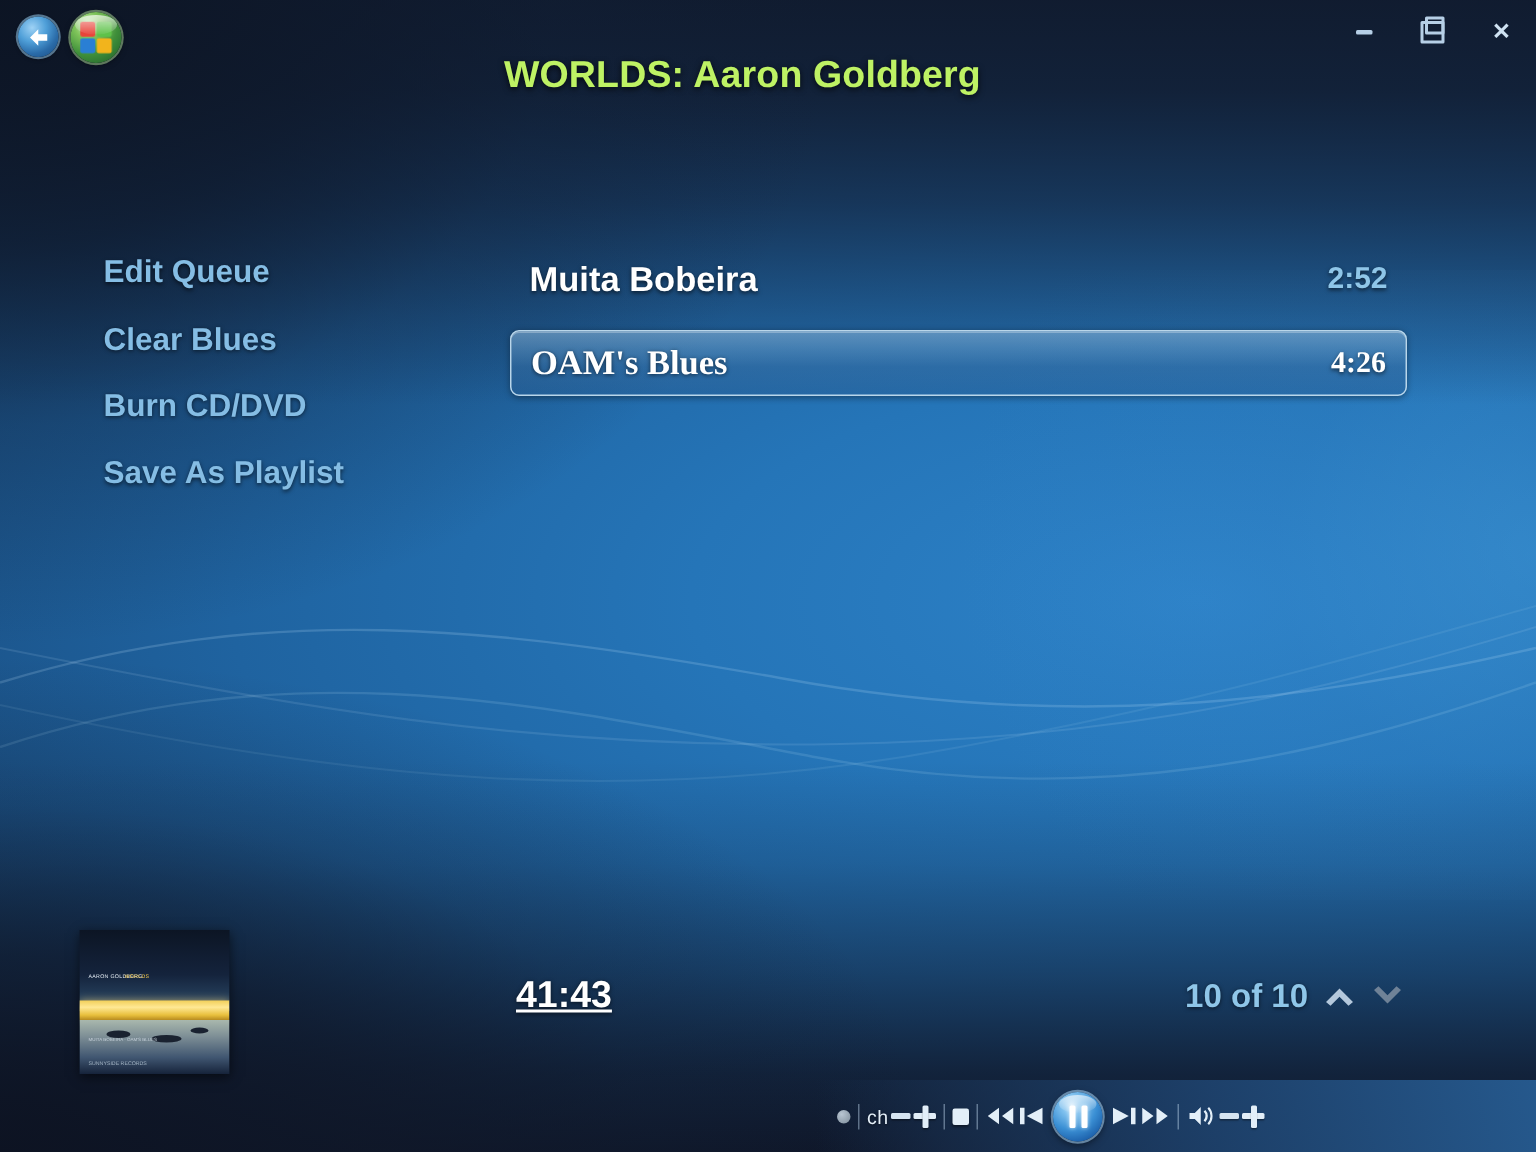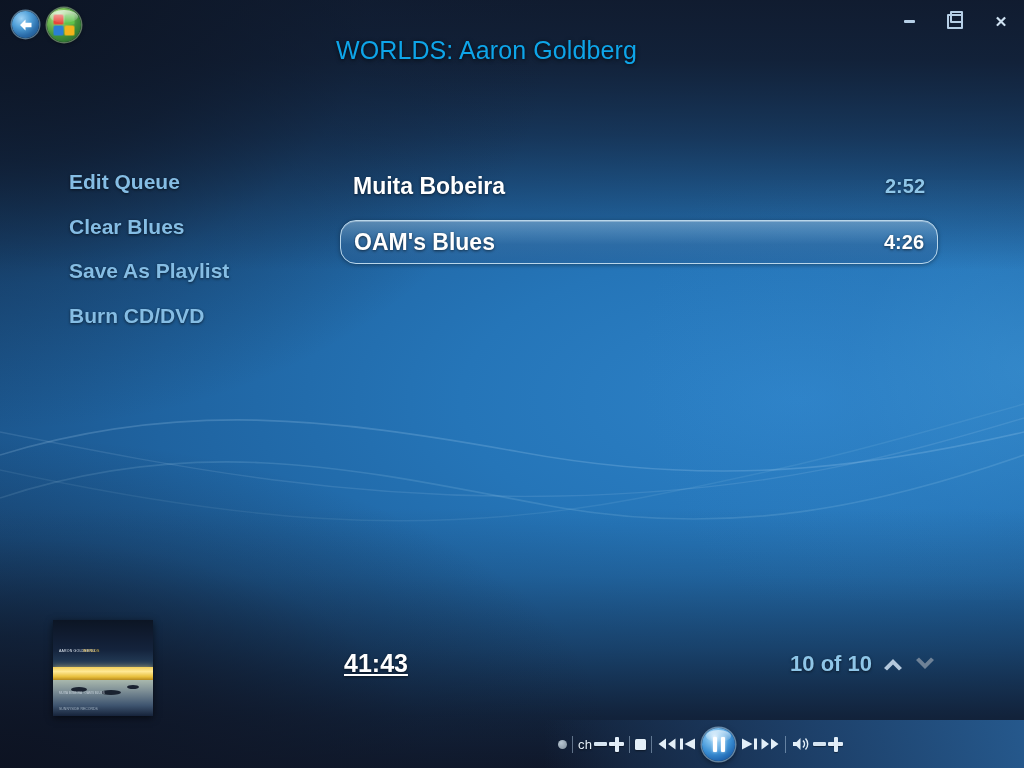--- a/index.html
+++ b/index.html
@@ -108,21 +108,21 @@
   .section-word {
     position: absolute; left: 20px; top: 51px;
     font-size: 35px; font-weight: 300; letter-spacing: 0.5px;
     color: #8fb2cc;
     text-shadow: 0 1px 3px rgba(0,0,0,0.65);
     z-index: 25;
   }
 
   .page-title {
     position: absolute; left: 336px; top: 36px;
-    font-size: 25px; font-weight: normal; color: #0ea5e9;
+    font-size: 25px; font-weight: bold; color: #bef264;
     letter-spacing: 0.1px;
     text-shadow: 0 1px 4px rgba(0,0,0,0.75);
     z-index: 25;
   }
 
   
   .menu {
     position: absolute; left: 69px; top: 170px;
     display: flex; flex-direction: column; gap: 21px;
     z-index: 22;
@@ -152,28 +152,29 @@
     font-size: 23px; font-weight: bold; color: #ffffff;
     text-shadow: 0 1px 3px rgba(0,0,0,0.6);
     flex: 1; overflow: hidden; white-space: nowrap;
   }
   .track .t-dur {
     font-size: 20px; font-weight: bold; color: #8fc6e8;
     text-shadow: 0 1px 3px rgba(0,0,0,0.6);
   }
   .track.selected {
     border: 1.5px solid #b9d6ea;
-    border-radius: 16px;
+    border-radius: 6px;
     background: linear-gradient(to bottom,
        rgba(150,192,226,0.52) 0%,
        rgba(104,157,202,0.50) 26%,
        rgba(56,112,166,0.48) 56%,
        rgba(40,95,150,0.44) 100%);
     box-shadow: inset 0 1px 0 rgba(255,255,255,0.28), 0 1px 4px rgba(0,0,0,0.35);
     height: 44px;
+    font-family: Liberation Serif, serif;
   }
   .track.selected .t-dur { color: #ffffff; }
 
   
   .albumart {
     position: absolute; left: 53px; top: 620px;
     width: 100px; height: 96px; z-index: 24;
     box-shadow: 0 2px 7px rgba(0,0,0,0.55);
     overflow: hidden;
     background: #0e1a2e;
@@ -289,22 +290,22 @@
     </div>
     <div class="orb-gloss"></div>
   </div>
 
 
   <div class="page-title">WORLDS: Aaron Goldberg</div>
 
   <nav class="menu">
     <div class="menu-item">Edit Queue</div>
     <div class="menu-item">Clear Blues</div>
+    <div class="menu-item">Burn CD/DVD</div>
     <div class="menu-item">Save As Playlist</div>
-    <div class="menu-item">Burn CD/DVD</div>
   </nav>
 
   <div class="tracks">
     <div class="track">
       <span class="t-name">Muita Bobeira</span>
       <span class="t-dur">2:52</span>
     </div>
     <div class="track selected">
       <span class="t-name">OAM's Blues</span>
       <span class="t-dur">4:26</span>

